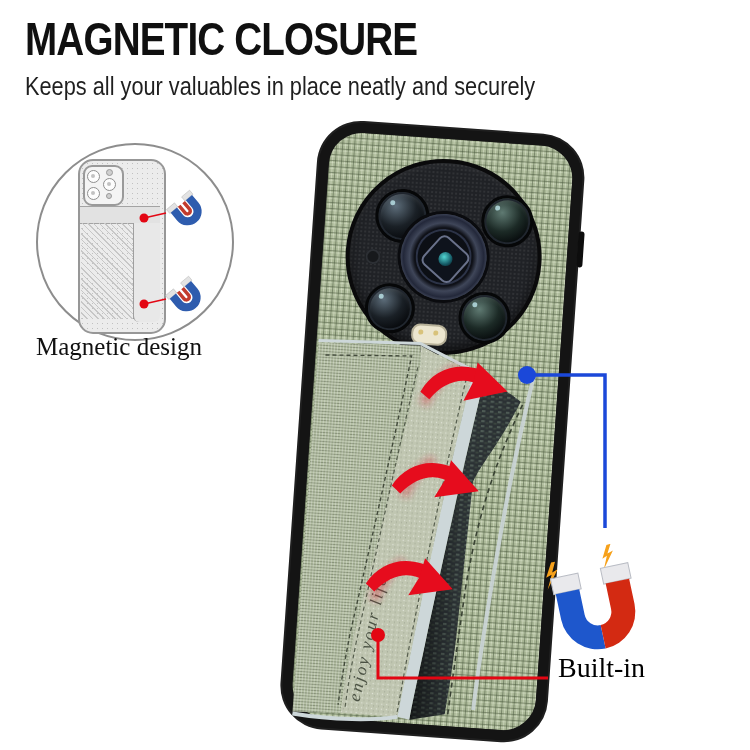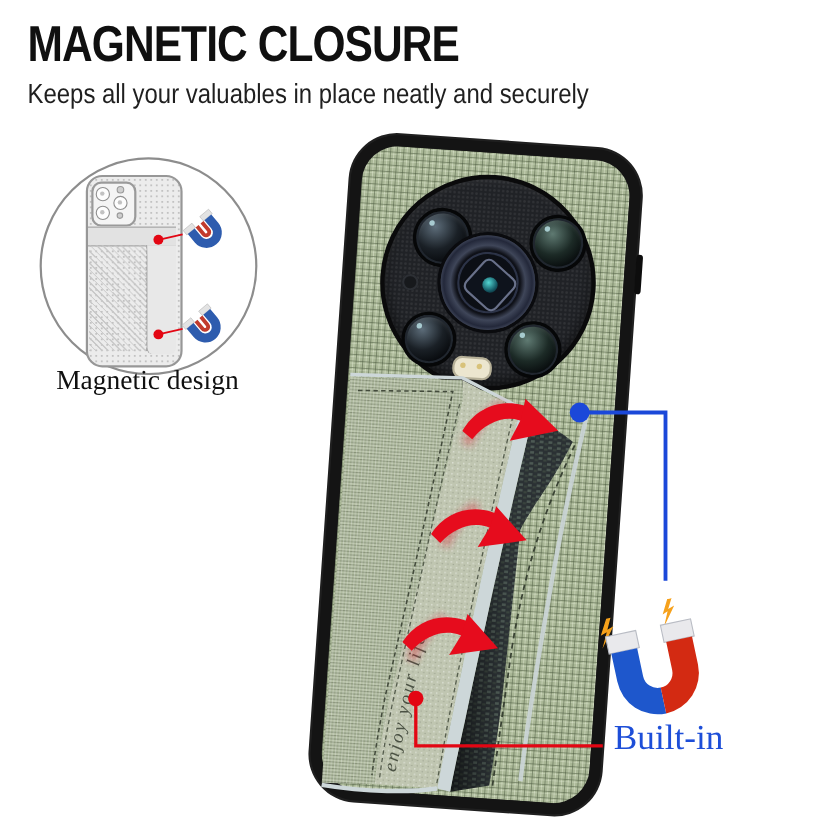--- a/index.html
+++ b/index.html
@@ -26,21 +26,21 @@
                    border-radius:50%;background:#c2c2c2;}
   .ins-dot{position:absolute;border-radius:50%;background:#cfcfcf;border:1px solid #9a9a9a;}
   .ins-band{position:absolute;left:42px;top:61px;width:80px;height:16px;background:#e2e2e2;
             border-top:1.5px solid #a3a3a3;border-bottom:1.5px solid #a3a3a3;}
   .ins-pocket{position:absolute;left:43px;top:78px;width:52px;height:96px;
               background:repeating-linear-gradient(45deg,#c7c7c7 0 1px,transparent 1px 4px);
               border-right:1px dashed #9a9a9a;}
   .ins-strip{position:absolute;left:95px;top:78px;width:26px;height:99px;background:#e8e8e8;
              border-left:1.5px solid #9f9f9f;border-radius:0 0 6px 6px;}
   .ins-svg{position:absolute;left:0;top:0;}
-  .caption{position:absolute;left:36px;top:333px;width:196px;text-align:center;
+  .caption{position:absolute;left:36px;top:333px;width:196px;text-align:left;
            font-family:"Liberation Serif",serif;font-size:25px;color:#101010;}
 
   
   .phone{position:absolute;left:320px;top:118px;width:268px;height:610px;border-radius:44px;
          background:#141414;transform:rotate(4deg);transform-origin:top left;
          box-shadow:inset 0 0 0 2px rgba(255,255,255,.05);}
   .surface{position:absolute;left:12px;top:12px;right:12px;bottom:12px;border-radius:33px;
            overflow:hidden;
            background-color:#a9b796;
            background-image:
@@ -79,21 +79,21 @@
   .sensor{position:absolute;left:16px;top:91px;width:15px;height:15px;border-radius:50%;
           background:#17191c;box-shadow:inset 0 0 0 2px #2c2f34;}
   .flash{position:absolute;left:67px;top:162px;width:32px;height:17px;border-radius:9px;
          background:#ece6cf;border:2px solid #b6b098;}
   .flash i{position:absolute;top:4px;width:5px;height:5px;border-radius:50%;background:#d8c27a;}
 
   .assembly{position:absolute;left:6px;top:214px;}
 
   
   .builtin{position:absolute;left:558px;top:653px;font-family:"Liberation Serif",serif;
-           font-size:32px;line-height:1.07;color:#1d4ed8;}
+           font-size:28px;line-height:1.07;color:#000000;}
   .overlay{position:absolute;left:0;top:0;pointer-events:none;}
   .magnet-big{position:absolute;left:549px;top:548px;transform:rotate(-12deg);}
   .hidden-defs{position:absolute;width:0;height:0;overflow:hidden;}
 </style>
 </head>
 <body>
 
 <svg class="hidden-defs" aria-hidden="true">
   <defs>
     <g id="magSmall">

